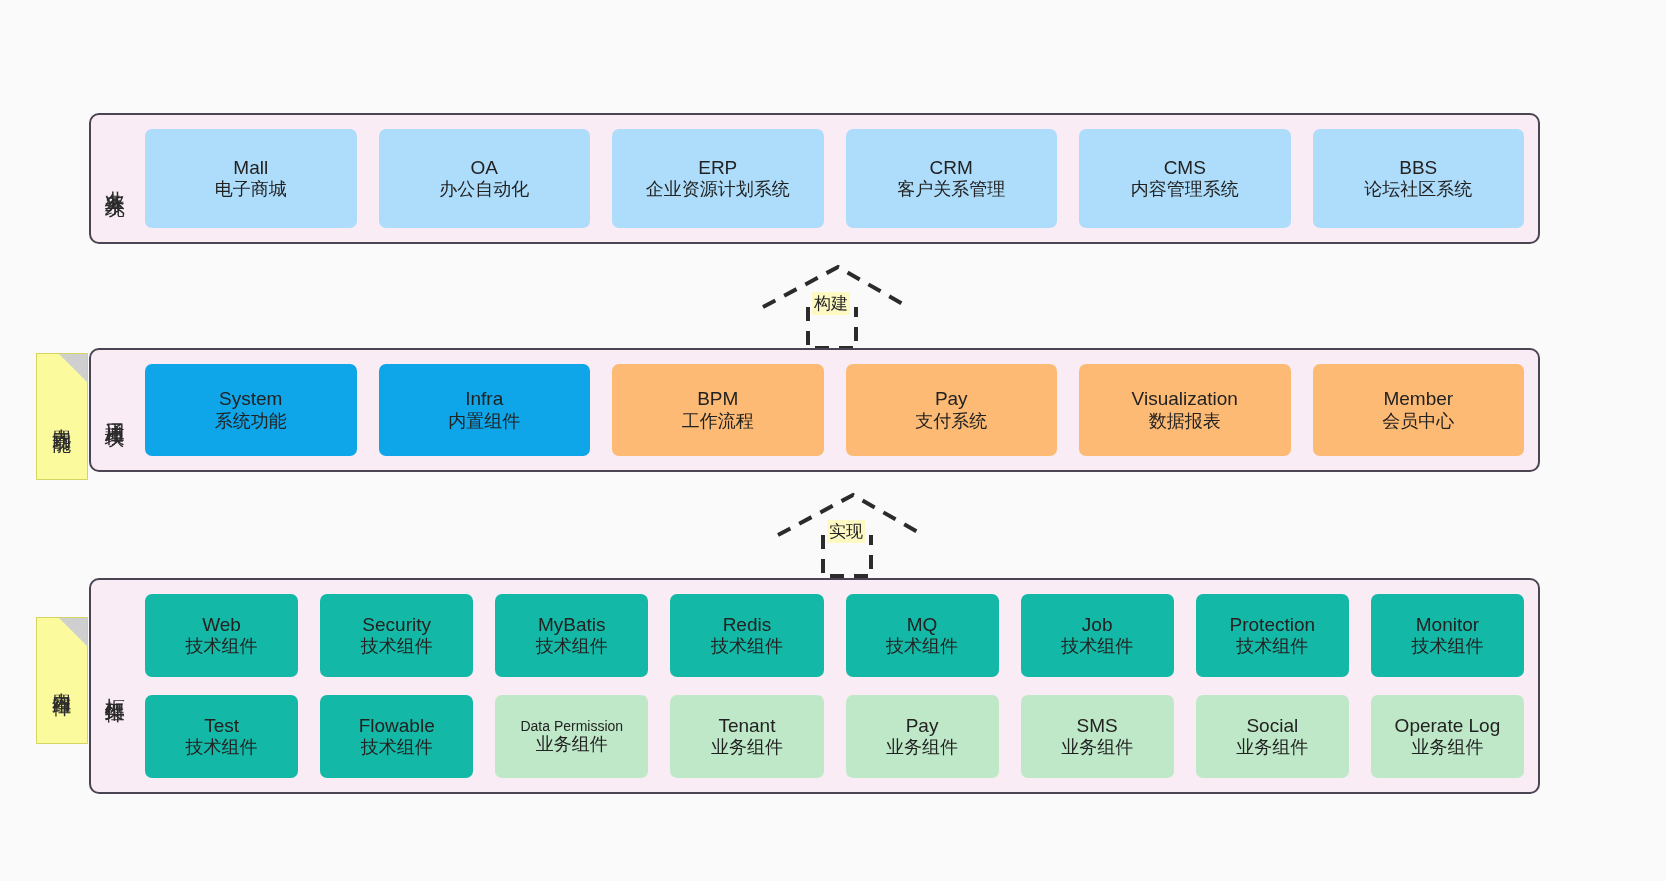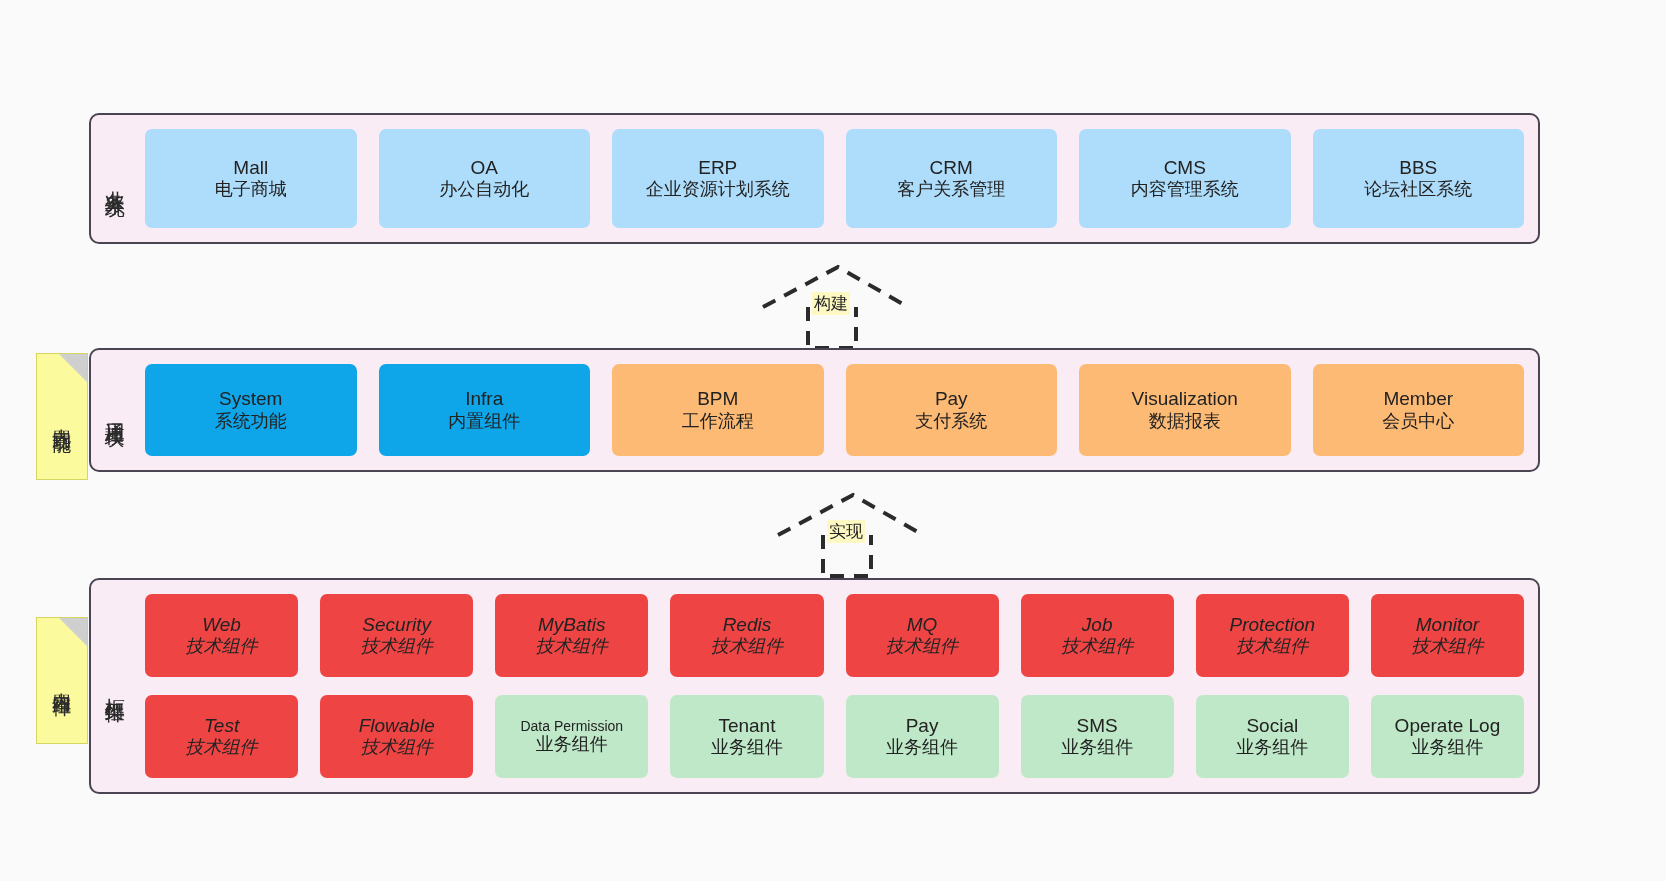--- a/index.html
+++ b/index.html
@@ -64,21 +64,21 @@
     padding: 4px;
     min-width: 0;
   }
   .node .en { font-size: 19px; }
   .node .cn { font-size: 18px; }
   .node.three .en { font-size: 14px; }
 
   .c-blue      { background: #aeddfb; }
   .c-red       { background: #0ea5e9; }
   .c-pink      { background: #fdba74; }
-  .c-green     { background: #ef4444; font-style: italic; }
+  .c-green     { background: #14b8a6; }
   .c-lightgreen{ background: #bfe8c8; }
 
   
   .note {
     position: absolute;
     background: #fbfa9c;
     border: 1px solid #d6d463;
     display: flex;
     align-items: center;
     justify-content: center;

